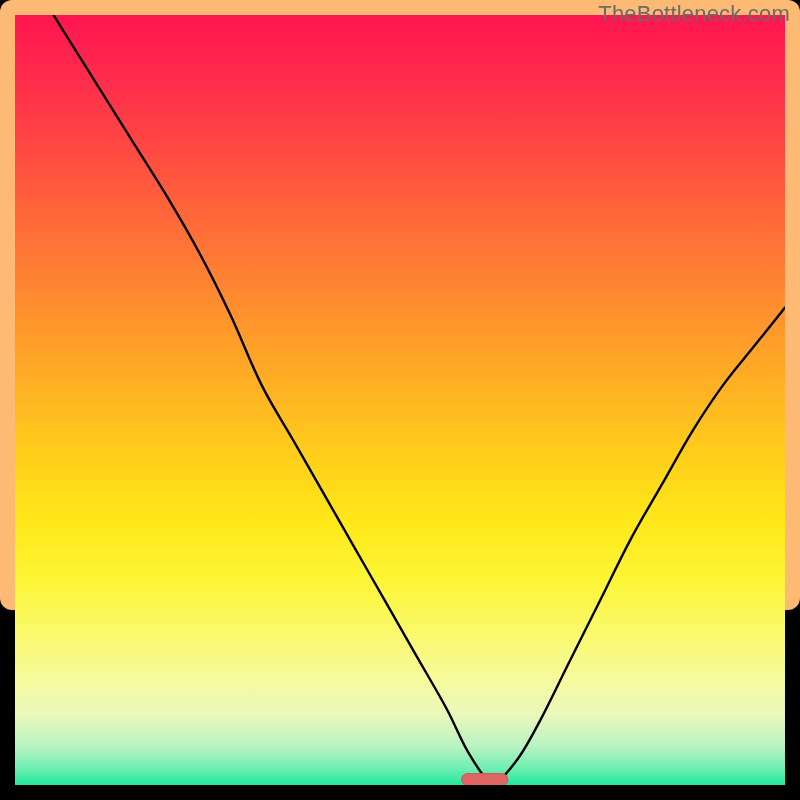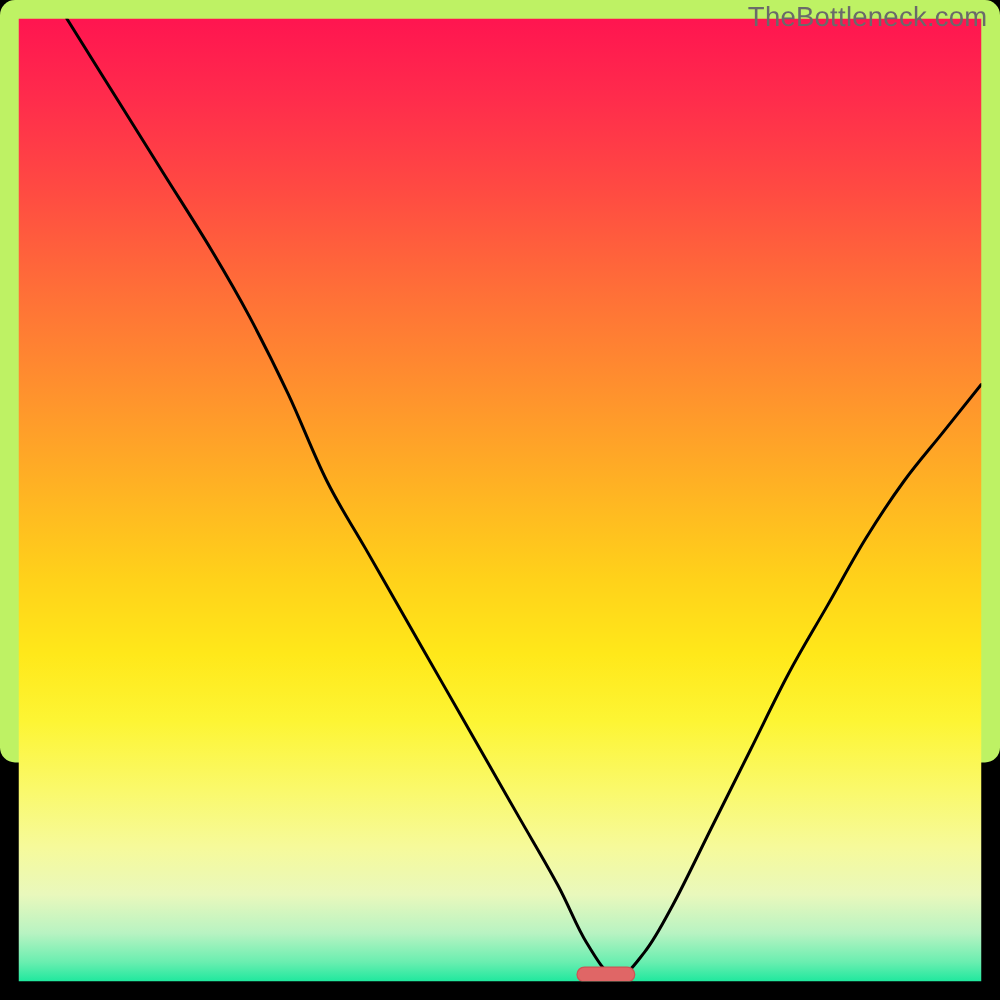--- a/index.html
+++ b/index.html
@@ -8,21 +8,21 @@
     width: 800px;
     height: 800px;
     background: #000;
     overflow: hidden;
     font-family: Arial, Helvetica, sans-serif;
   }
   .frame {
     position: relative;
     width: 800px;
     height: 610px;
-    background: #bef264;
+    background: #fdba74;
     border-radius: 12px;
   }
   .plot-area {
     position: absolute;
     left: 15px;
     top: 15px;
     width: 770px;
     height: 770px;
     background: linear-gradient(to bottom,
       #ff1550 0%,

